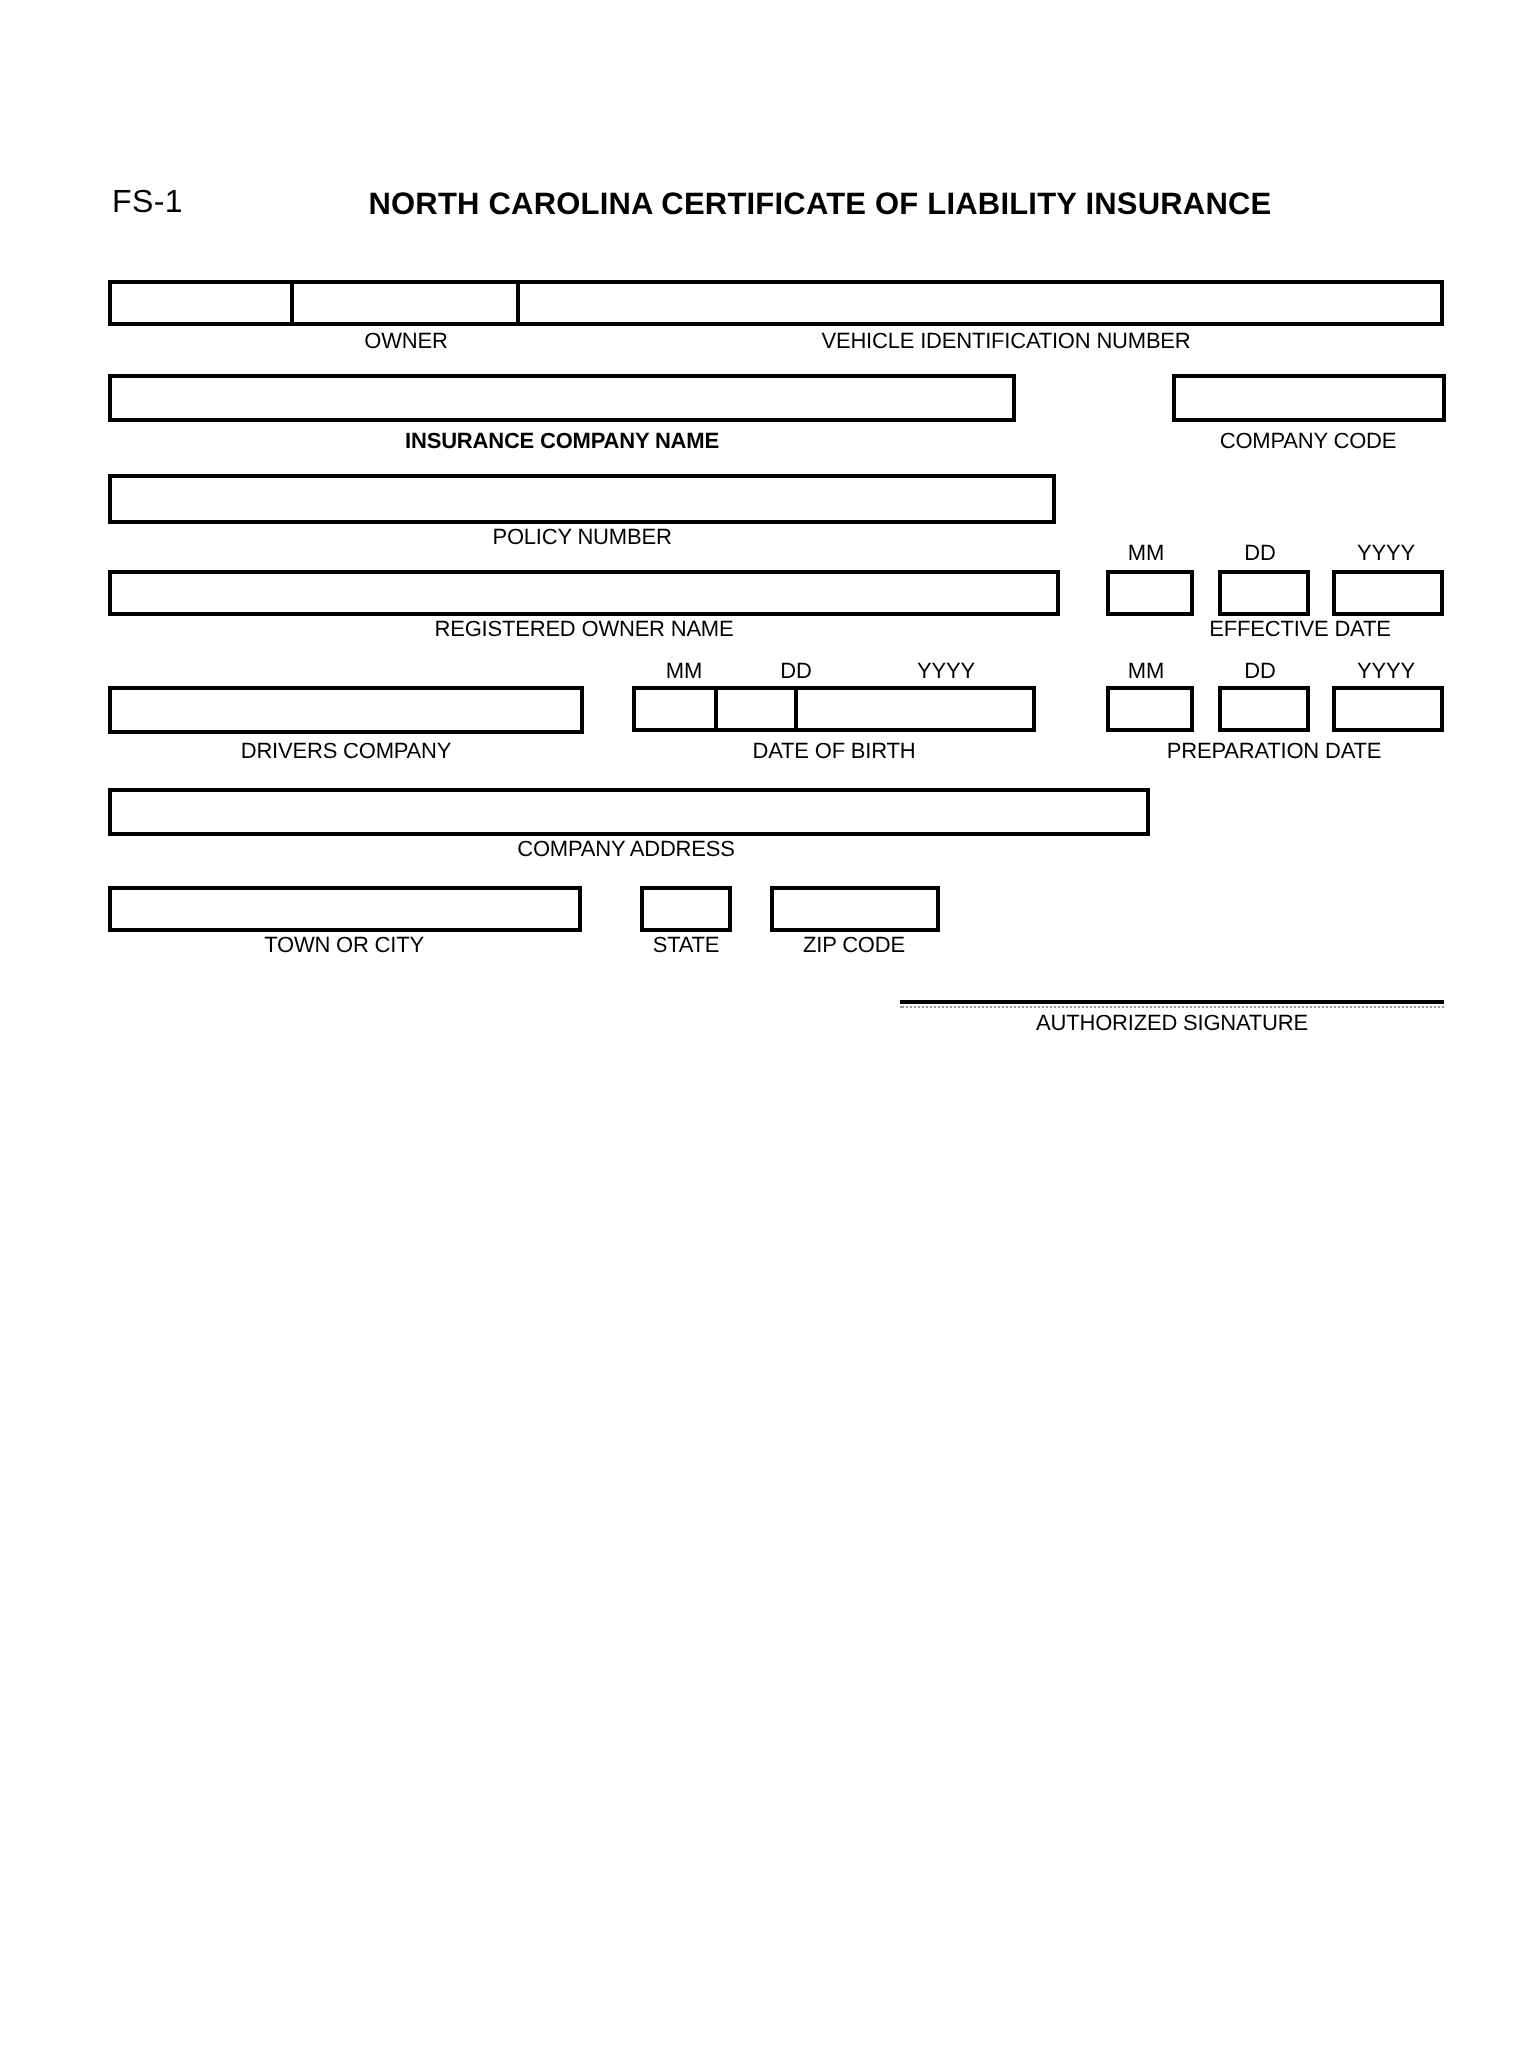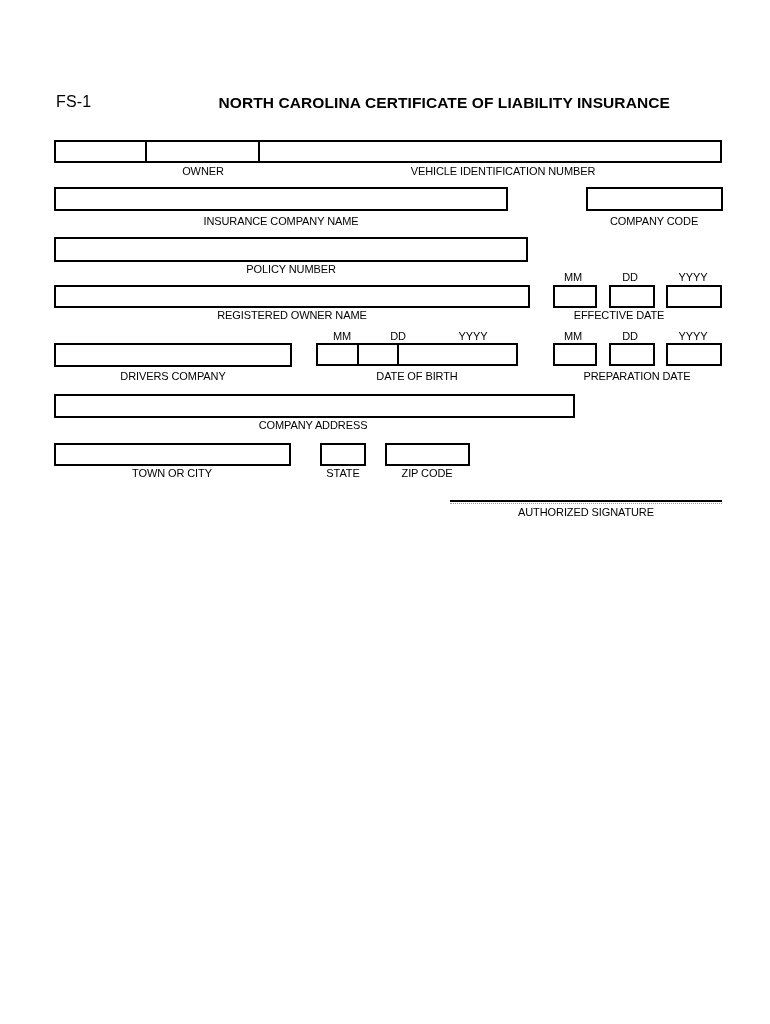--- a/index.html
+++ b/index.html
@@ -21,21 +21,21 @@
     left: 56px;
     top: 93px;
     font-size: 16px;
     letter-spacing: 0.2px;
   }
   .form-title {
     position: absolute;
     left: 150px;
     top: 94px;
     width: 520px;
-    text-align: right;
+    text-align: center;
     font-size: 15.5px;
     font-weight: bold;
     letter-spacing: 0.1px;
     white-space: nowrap;
   }
   .box {
     position: absolute;
     box-sizing: border-box;
     border: 2px solid #000000;
     background: #ffffff;
@@ -106,21 +106,21 @@
       <input type="text" value="" style="">
     </div>
   </div>
   <div class="lbl" style="left:102px; top:165px;margin-top:24px;">YEAR</div>
   <div class="lbl" style="left:203px; top:165px;">OWNER</div>
   <div class="lbl" style="left:503px; top:165px;">VEHICLE IDENTIFICATION NUMBER</div>
 
   <div class="box" style="left:54px; top:187px; width:454px; height:24px;">
     <input type="text" value="" style="">
   </div>
-  <div class="lbl" style="left:281px; top:215px;">INSURANCE COMPANY NAME</div>
+  <div class="lbl" style="left:281px; top:215px;font-weight:bold;">INSURANCE COMPANY NAME</div>
 
   <div class="box" style="left:586px; top:187px; width:137px; height:24px;">
     <input type="text" value="" style="">
   </div>
   <div class="lbl" style="left:654px; top:215px;">COMPANY CODE</div>
 
   <div class="box" style="left:54px; top:237px; width:474px; height:25px;">
     <input type="text" value="" style="">
   </div>
   <div class="lbl" style="left:291px; top:263px;">POLICY NUMBER</div>
@@ -136,21 +136,21 @@
 
   <div class="box" style="left:553px; top:285px; width:44px; height:23px;">
     <input type="text" value="" style="">
   </div>
   <div class="box" style="left:609px; top:285px; width:46px; height:23px;">
     <input type="text" value="" style="">
   </div>
   <div class="box" style="left:666px; top:285px; width:56px; height:23px;">
     <input type="text" value="" style="">
   </div>
-  <div class="lbl" style="left:619px; top:309px;text-align:center;">EFFECTIVE DATE</div>
+  <div class="lbl" style="left:650px; top:309px;text-align:center;">EFFECTIVE DATE</div>
 
   <div class="lbl" style="left:342px; top:330px;">MM</div>
   <div class="lbl" style="left:398px; top:330px;">DD</div>
   <div class="lbl" style="left:473px; top:330px;">YYYY</div>
   <div class="lbl" style="left:573px; top:330px;">MM</div>
   <div class="lbl" style="left:630px; top:330px;">DD</div>
   <div class="lbl" style="left:693px; top:330px;">YYYY</div>
 
   <div class="box" style="left:54px; top:343px; width:238px; height:24px;">
     <input type="text" value="" style="">

